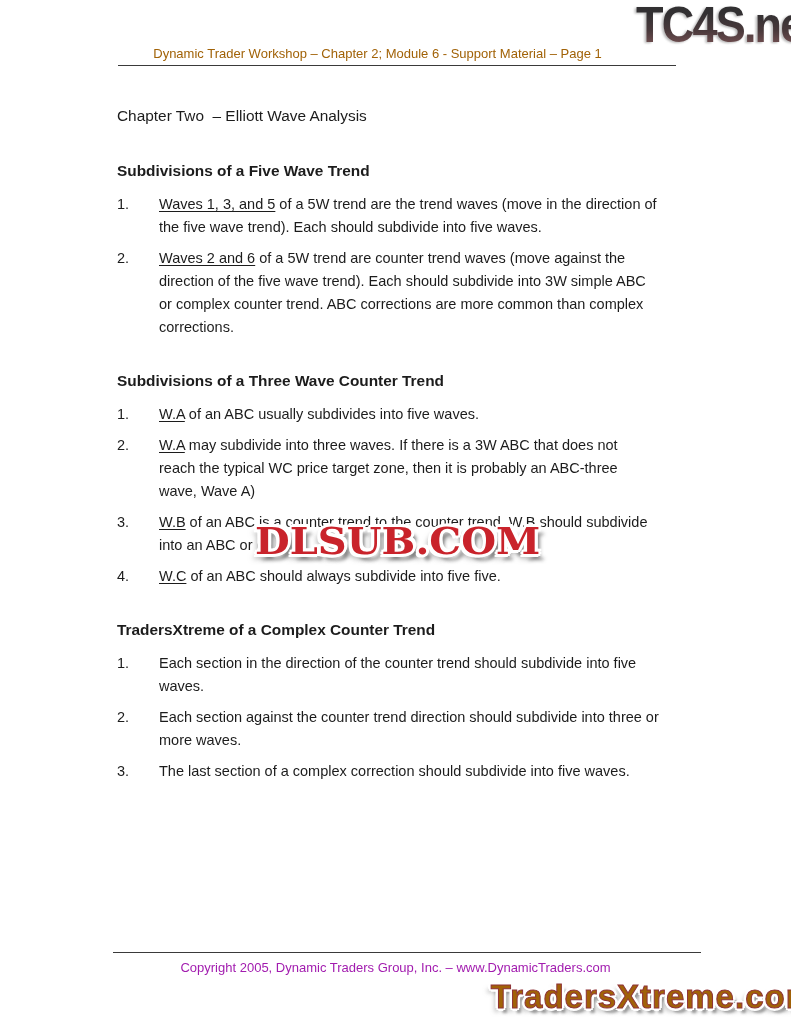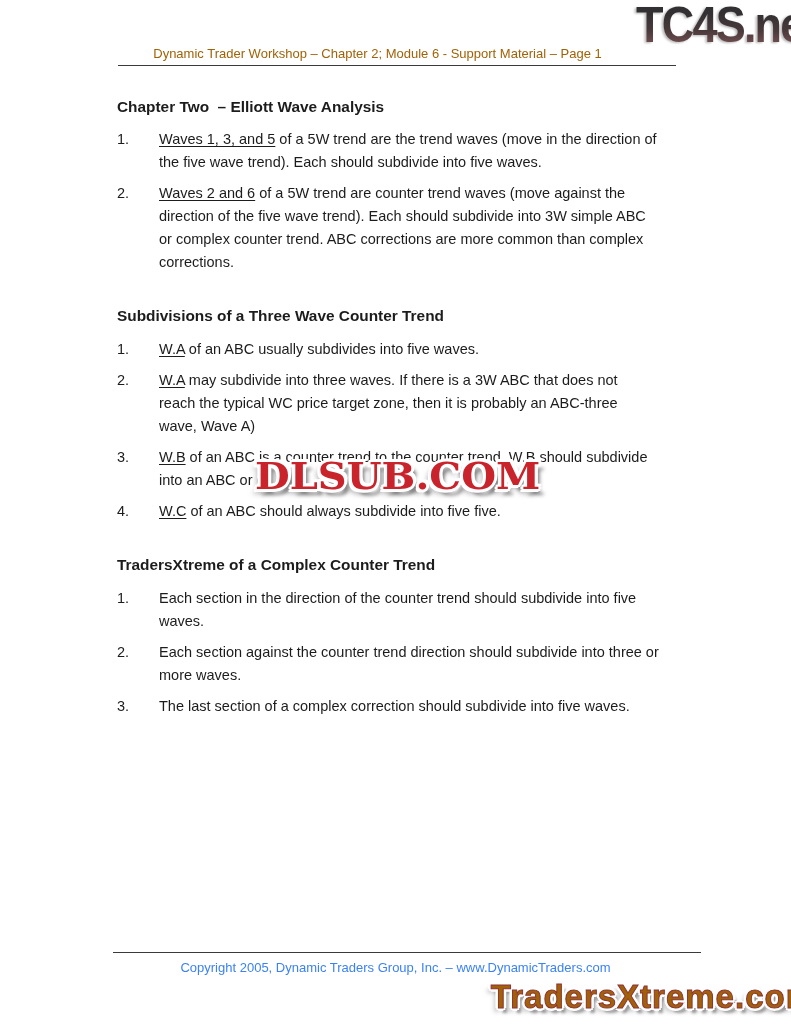--- a/index.html
+++ b/index.html
@@ -40,24 +40,25 @@
   .header-rule {
     position:absolute; top:65px; left:118px; width:558px;
     border-top:1.4px solid #3a3a3a;
   }
 
   
   .content {
     position:absolute; top:93px; left:117px; width:562px;
   }
   .h-line {
-    font-weight:bold;
+    font-weight:normal;
     font-size:15.4px;
     line-height:27px;
     white-space:pre-wrap;
+    margin-top:9px;
   }
   .sec-heading {
     font-weight:bold;
     font-size:15.4px;
     line-height:22px;
     margin-top:31px;
     margin-bottom:11px;
     white-space:pre-wrap;
   }
   .li {
@@ -93,21 +94,21 @@
 
   
   .footer-rule {
     position:absolute; top:952px; left:113px; width:588px;
     border-top:1.4px solid #3a3a3a;
   }
   .copyright {
     position:absolute; top:960px; left:0; width:791px;
     text-align:center;
     font-size:13px;
-    color:#3b82f6;
+    color:#a21caf;
   }
   .tx {
     position:absolute; top:979px; right:3px;
     font-family:"Liberation Sans", sans-serif;
     font-weight:bold;
     font-size:33px;
     line-height:1.1;
     letter-spacing:1px;
     color:#a16207;
     -webkit-text-stroke:1px #8e3237;
@@ -128,20 +129,21 @@
   <div class="tc4s">TC4S.net</div>
 
   <div class="header-title">Dynamic Trader Workshop – Chapter 2; Module 6 - Support Material – Page 1</div>
   <div class="header-rule"></div>
 
   <div class="content">
 
     <div class="h-line">Chapter Two  – Elliott Wave Analysis</div>
 
     <div>
+      <div class="sec-heading">Subdivisions of a Five Wave Trend</div>
       <div class="li">
         <span class="li-num">1.</span>
         <div class="li-text"><span class="u">Waves 1, 3, and 5</span><span> of a 5W trend are the trend waves (move in the direction of
 the five wave trend). Each should subdivide into five waves.</span></div>
       </div>
       <div class="li">
         <span class="li-num">2.</span>
         <div class="li-text"><span class="u">Waves 2 and 6</span><span> of a 5W trend are counter trend waves (move against the
 direction of the five wave trend). Each should subdivide into 3W simple ABC
 or complex counter trend. ABC corrections are more common than complex

